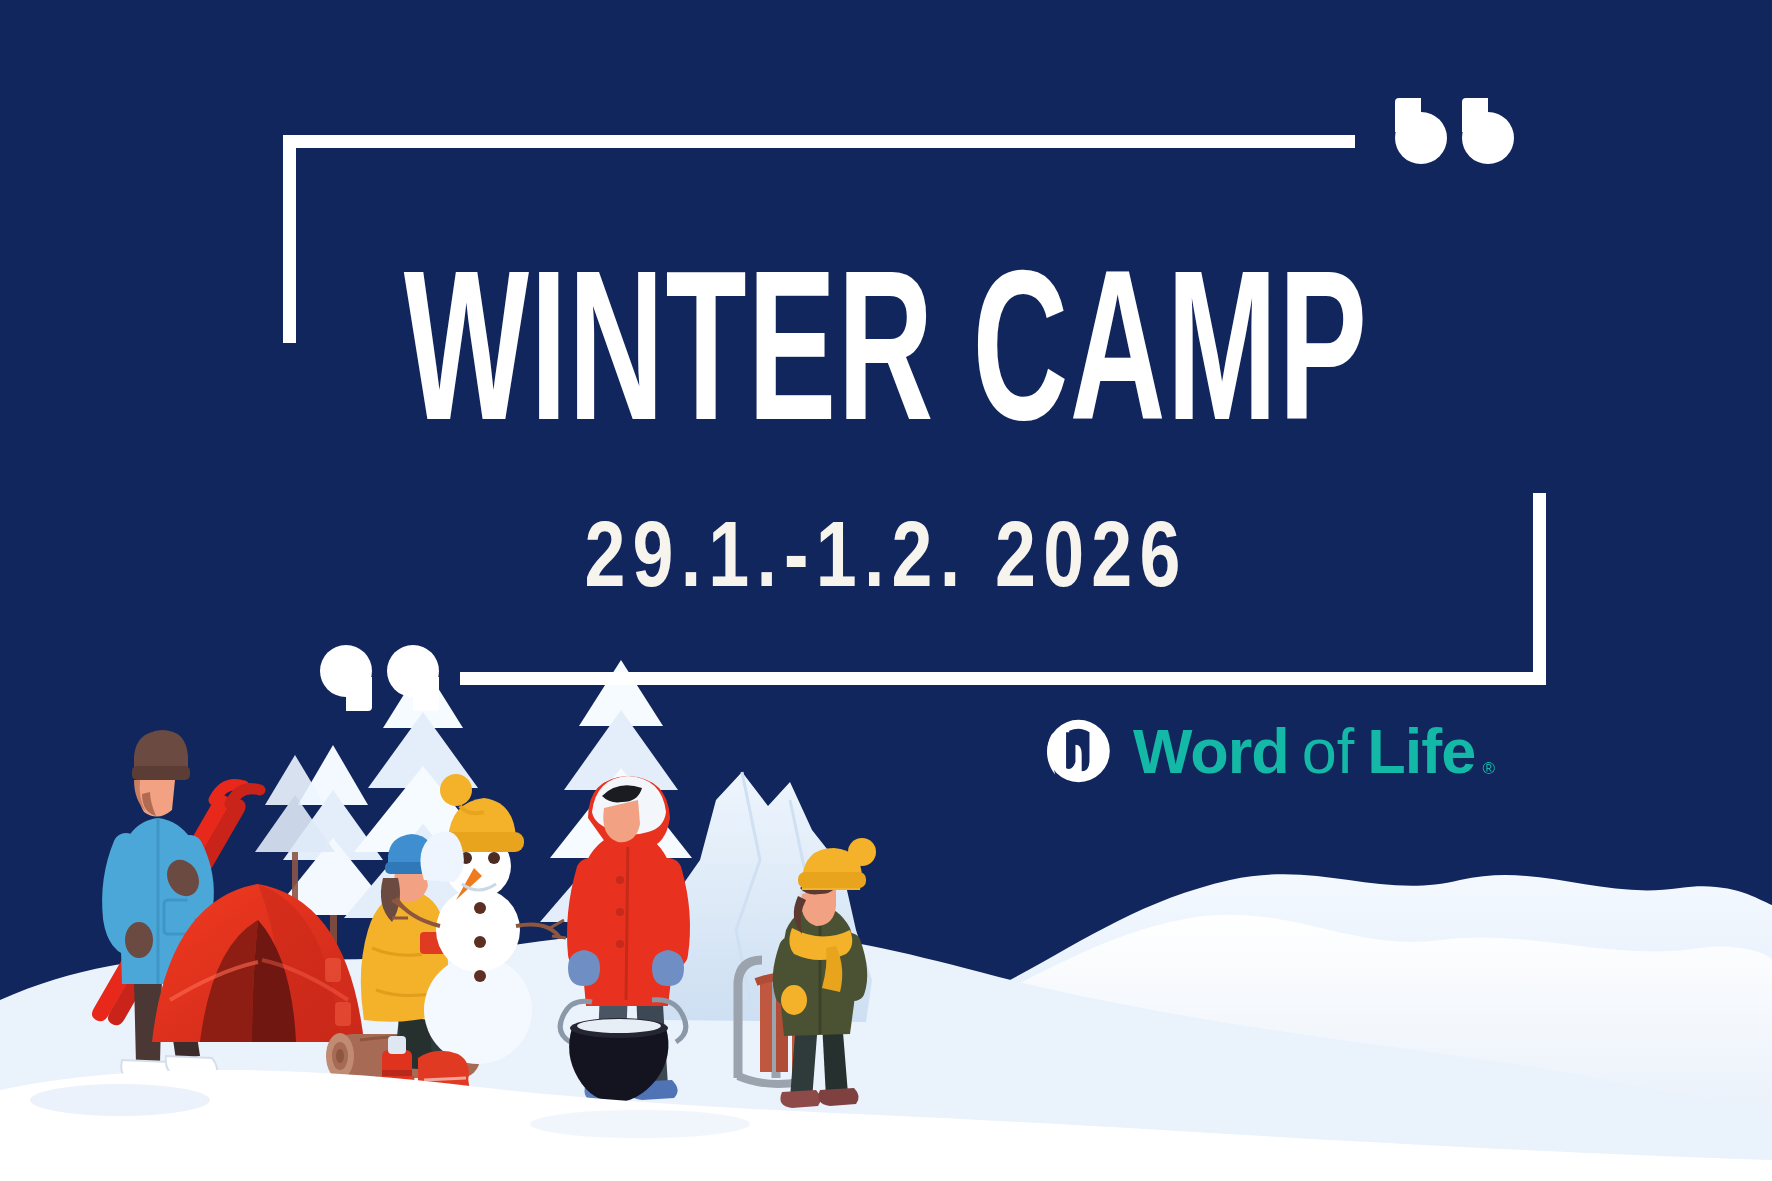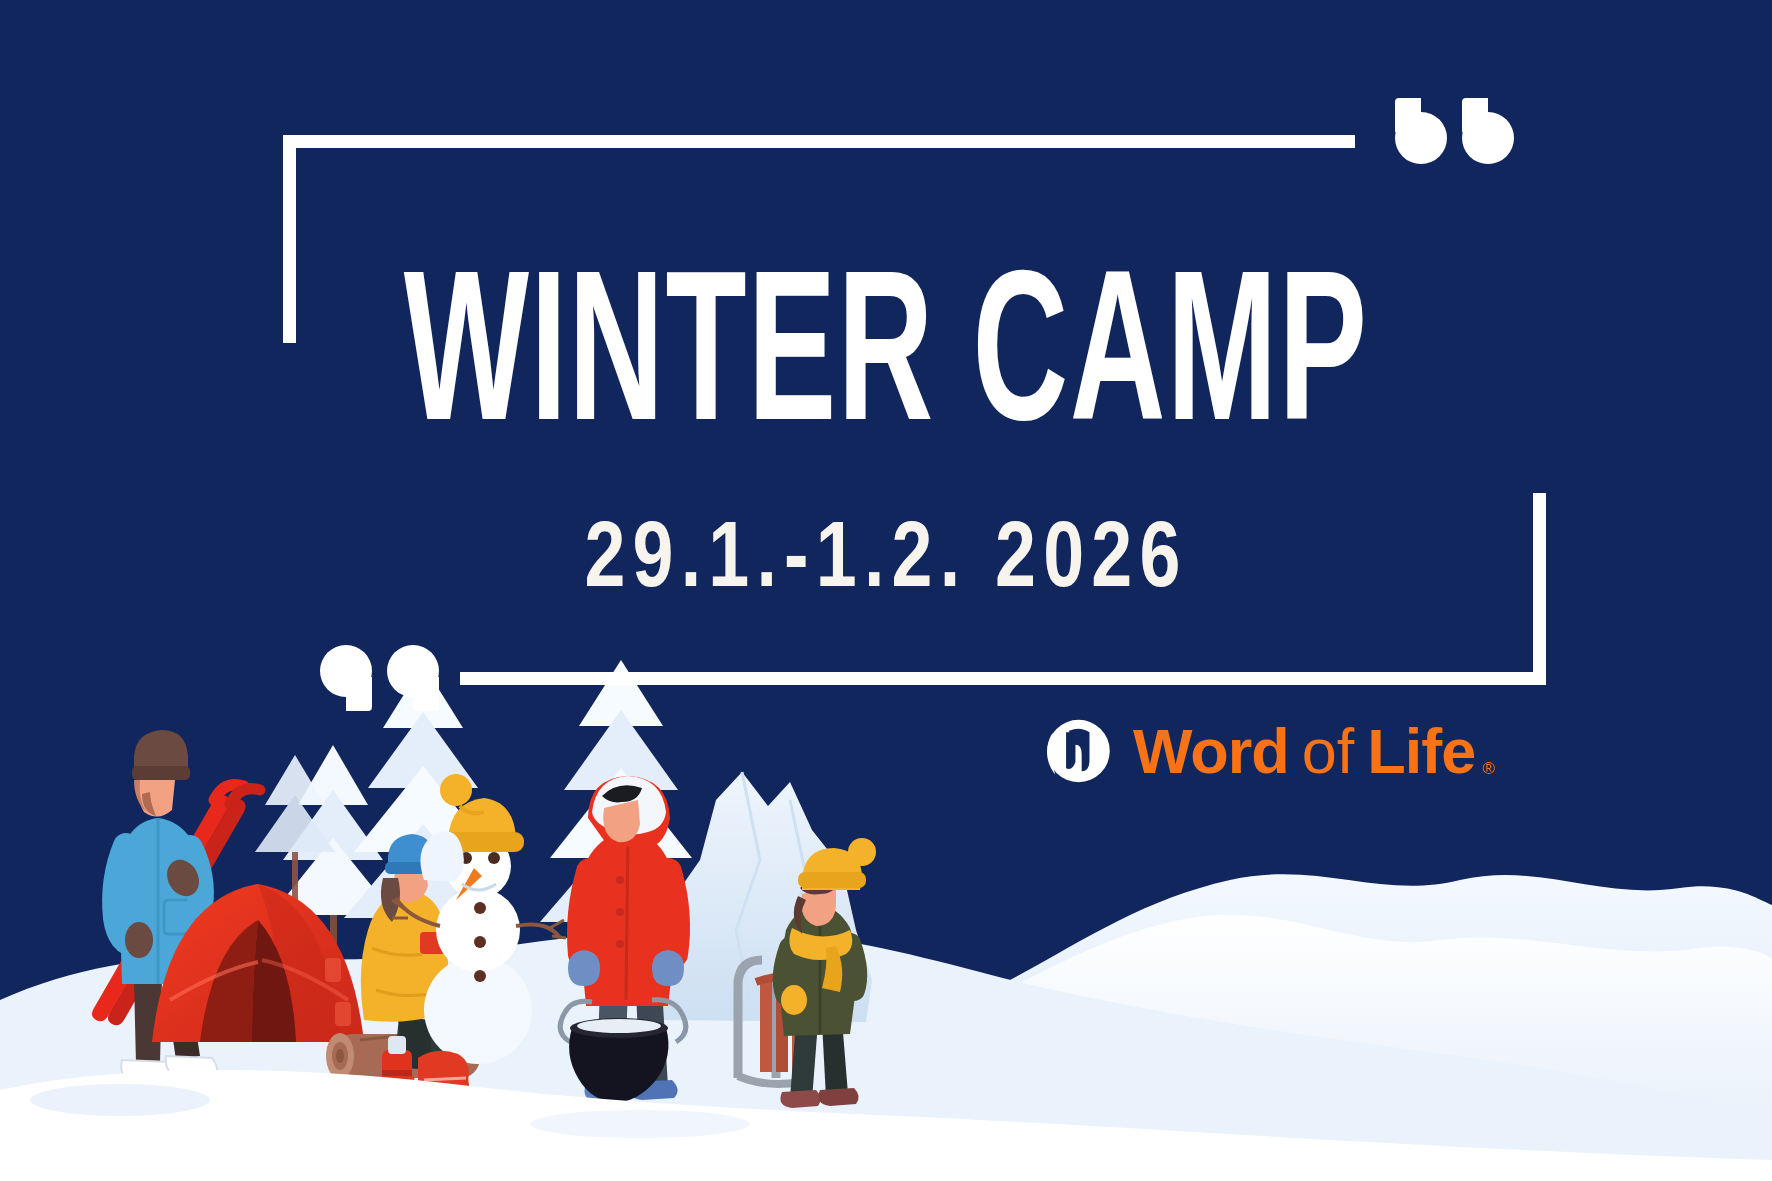--- a/index.html
+++ b/index.html
@@ -40,21 +40,21 @@
     position:absolute;left:0;top:508px;width:1772px;text-align:center;
     color:#f7f4ee;font-weight:700;font-size:92px;line-height:1;
     letter-spacing:9px;
     transform:scaleX(0.80);transform-origin:50% 0;
     white-space:nowrap;
   }
 
   
   #logo{position:absolute;left:1038px;top:712px;display:flex;align-items:center;gap:17px;}
   #logo-mark{width:78px;height:78px;flex:none;}
-  #logo-words{color:#f97316;font-size:63px;line-height:1;display:flex;align-items:baseline;gap:13px;white-space:nowrap;}
+  #logo-words{color:#14b8a6;font-size:63px;line-height:1;display:flex;align-items:baseline;gap:13px;white-space:nowrap;}
   .lw-bold{font-weight:700;letter-spacing:-1px;}
   .lw-light{font-weight:400;letter-spacing:0px;}
   #logo-reg{font-size:17px;font-weight:400;align-self:flex-end;margin-left:-6px;margin-bottom:6px;}
 
   
   #scene{position:absolute;left:0;top:0;width:1772px;height:1181px;}
 </style>
 </head>
 <body>
 

